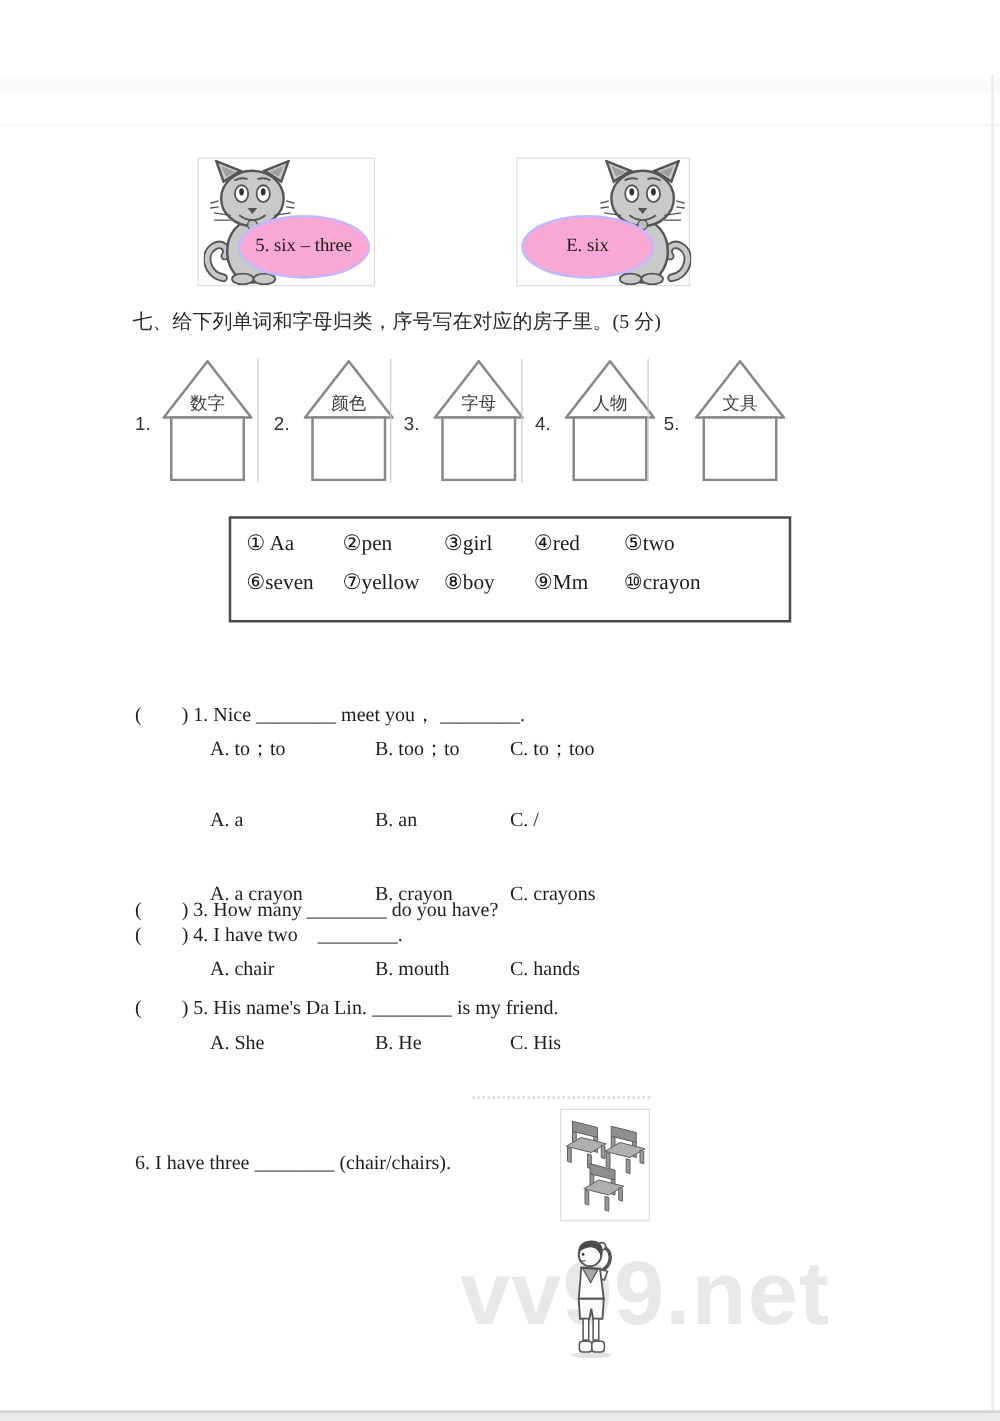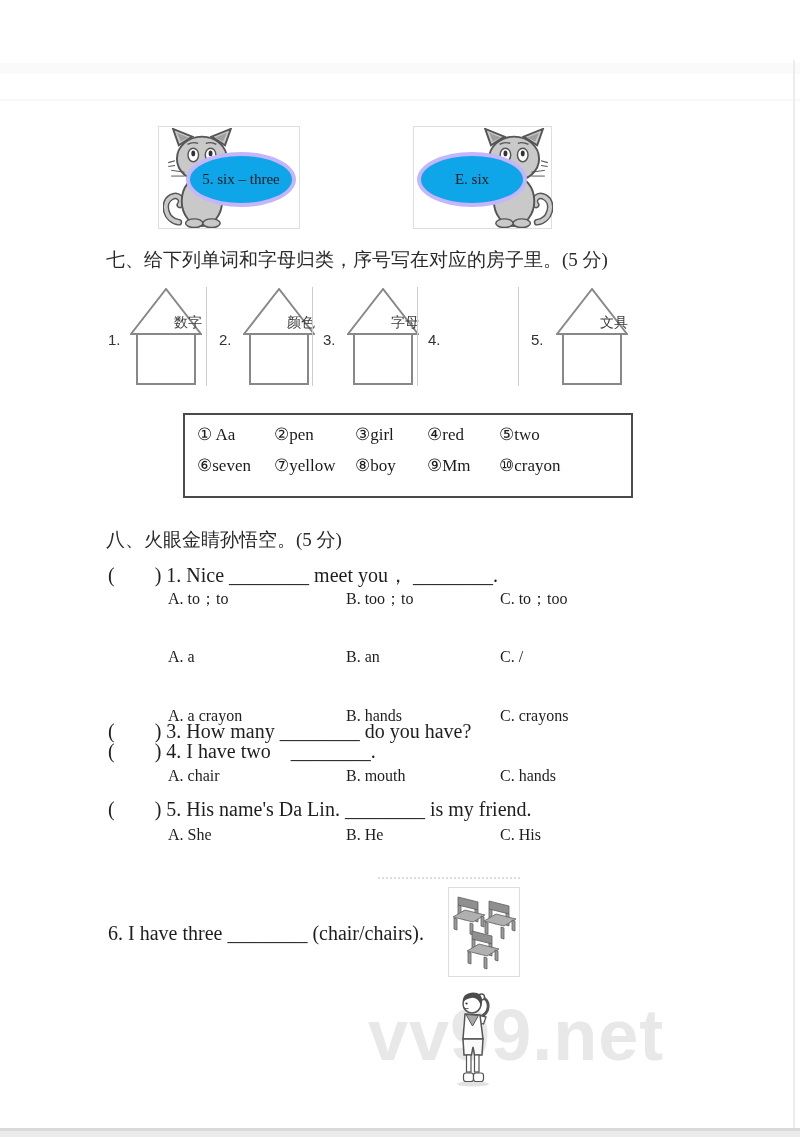--- a/index.html
+++ b/index.html
@@ -17,41 +17,41 @@
   
   .watermark{left:368px;top:994px;font-family:"Liberation Sans","DejaVu Sans",sans-serif;
              font-weight:bold;font-size:72px;letter-spacing:1px;color:#e8e8e8;z-index:0;}
   
   .cat-card{top:126px;height:101px;border:1px solid #dedede;background:#fff;z-index:1;}
   .cat-card.left{left:158px;width:140px;}
   .cat-card.right{left:413px;width:137px;}
   .cat-svg{position:absolute;width:74px;height:100px;top:1px;}
   .cat-card.left .cat-svg{left:4px;}
   .cat-card.right .cat-svg{right:-2px;transform:scaleX(-1);}
-  .oval{position:absolute;bottom:21px;width:102px;height:47px;border:4px solid #c4b5fd;
-        border-radius:50%;background:#0ea5e9;display:flex;align-items:center;justify-content:center;
+  .oval{position:absolute;bottom:5px;width:102px;height:47px;border:2px solid #c4b5fd;
+        border-radius:50%;background:#f9a8d4;display:flex;align-items:center;justify-content:center;
         font-size:15px;color:#1b1b1b;}
   .cat-card.left .oval{right:3px;}
   .cat-card.right .oval{left:3px;}
   
-  .sec-title{left:106px;font-size:19px;color:#2a2a2a;z-index:1;white-space:pre;}
+  .sec-title{left:106px;font-size:16px;color:#2a2a2a;z-index:1;white-space:pre;}
   
   .house{top:288px;width:72px;height:97px;z-index:1;}
-  .house-label{position:absolute;left:0;right:0;top:26px;text-align:right;
+  .house-label{position:absolute;left:0;right:0;top:26px;text-align:center;
                font-size:14px;color:#3c3c3c;}
   .house-num{top:331px;font-size:15px;color:#333;z-index:1;}
   .vline{top:287px;width:1px;height:99px;background:#cccccc;z-index:1;}
   
   .wordbox{left:183px;top:413px;width:450px;height:85px;border:2px solid #4a4a4a;
            box-sizing:border-box;display:grid;grid-template-columns:77px 81px 72px 72px auto;
            align-content:start;padding:7px 0 0 12px;row-gap:5px;font-size:17px;
            line-height:26px;color:#1b1b1b;z-index:1;}
   
-  .q-line{left:108px;font-size:20px;white-space:pre;z-index:1;}
-  .opt-row{left:168px;display:flex;font-size:16px;white-space:pre;z-index:1;gap:46px;}
+  .q-line{left:108px;font-size:16px;white-space:pre;z-index:1;}
+  .opt-row{left:168px;display:flex;font-size:16px;white-space:pre;z-index:1;}
   .opt-a{width:132px;}
   .opt-b{width:108px;}
   
   .chairs-box{left:448px;top:887px;width:70px;height:88px;border:1px solid #ddd;
               background:#fff;z-index:1;}
   .boy{left:447px;top:991px;width:52px;height:98px;z-index:2;}
 </style>
 </head>
 <body>
 
@@ -142,20 +142,26 @@
   <span class="abs house-num sans" style="left:323px">3.</span>
   <div class="abs house" style="left:347px">
     <svg width="72" height="97" viewBox="0 0 72 97">
         <use href="#house"></use>
       </svg>
     <span class="house-label">字母</span>
   </div>
   <div class="abs vline" style="left:417px"></div>
 
   <span class="abs house-num sans" style="left:428px">4.</span>
+  <div class="abs house" style="left:452px">
+    <svg width="72" height="97" viewBox="0 0 72 97">
+        <use href="#house"></use>
+      </svg>
+    <span class="house-label">人物</span>
+  </div>
   <div class="abs vline" style="left:518px"></div>
 
   <span class="abs house-num sans" style="left:531px">5.</span>
   <div class="abs house" style="left:556px">
     <svg width="72" height="97" viewBox="0 0 72 97">
         <use href="#house"></use>
       </svg>
     <span class="house-label">文具</span>
   </div>
 
@@ -165,39 +171,38 @@
     <span>③girl</span>
     <span>④red</span>
     <span>⑤two</span>
     <span>⑥seven</span>
     <span>⑦yellow</span>
     <span>⑧boy</span>
     <span>⑨Mm</span>
     <span>⑩crayon</span>
   </div>
 
-  <div class="abs sec-title" style="top:527px">八、火眼金睛孙悟空。(5 分)</div>
 
   <div class="abs q-line" style="top:562px">(        ) 1. Nice ________ meet you， ________.</div>
   <div class="abs opt-row" style="top:589px">
     <span class="opt-a">A. to；to</span>
     <span class="opt-b">B. too；to</span>
     <span class="opt-c">C. to；too</span>
   </div>
 
   <div class="abs opt-row" style="top:648px">
     <span class="opt-a">A. a</span>
     <span class="opt-b">B. an</span>
     <span class="opt-c">C. /</span>
   </div>
 
   <div class="abs q-line" style="top:720px">(        ) 3. How many ________ do you have?</div>
   <div class="abs opt-row" style="top:707px">
     <span class="opt-a">A. a crayon</span>
-    <span class="opt-b">B. hands</span>
+    <span class="opt-b">B. crayon</span>
     <span class="opt-c">C. crayons</span>
   </div>
 
   <div class="abs q-line" style="top:740px">(        ) 4. I have two    ________.</div>
   <div class="abs opt-row" style="top:767px">
     <span class="opt-a">A. chair</span>
     <span class="opt-b">B. mouth</span>
     <span class="opt-c">C. hands</span>
   </div>
 

